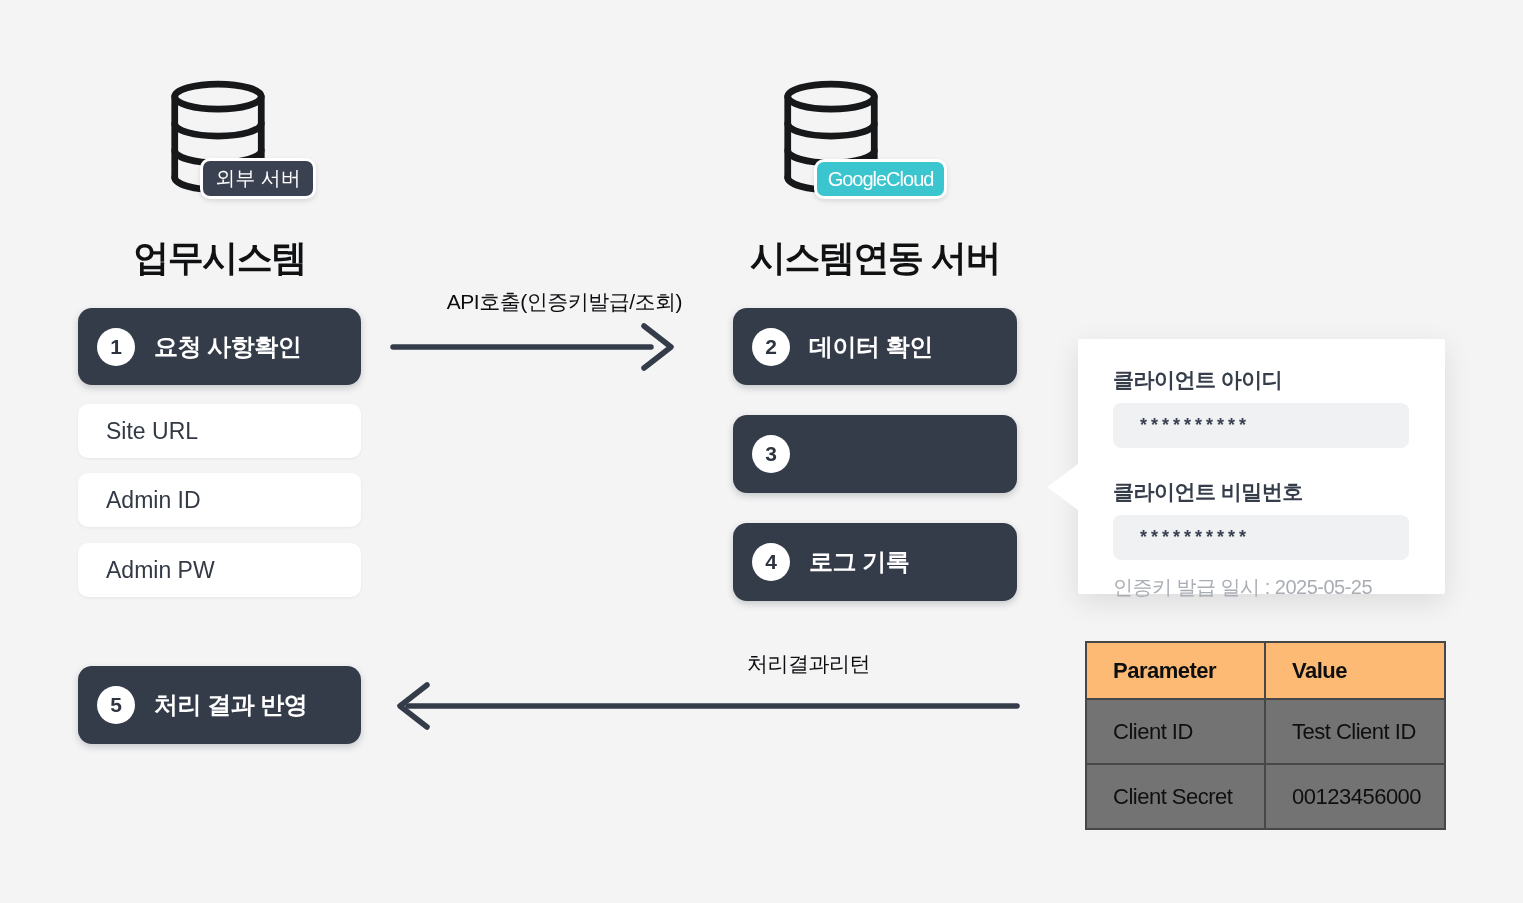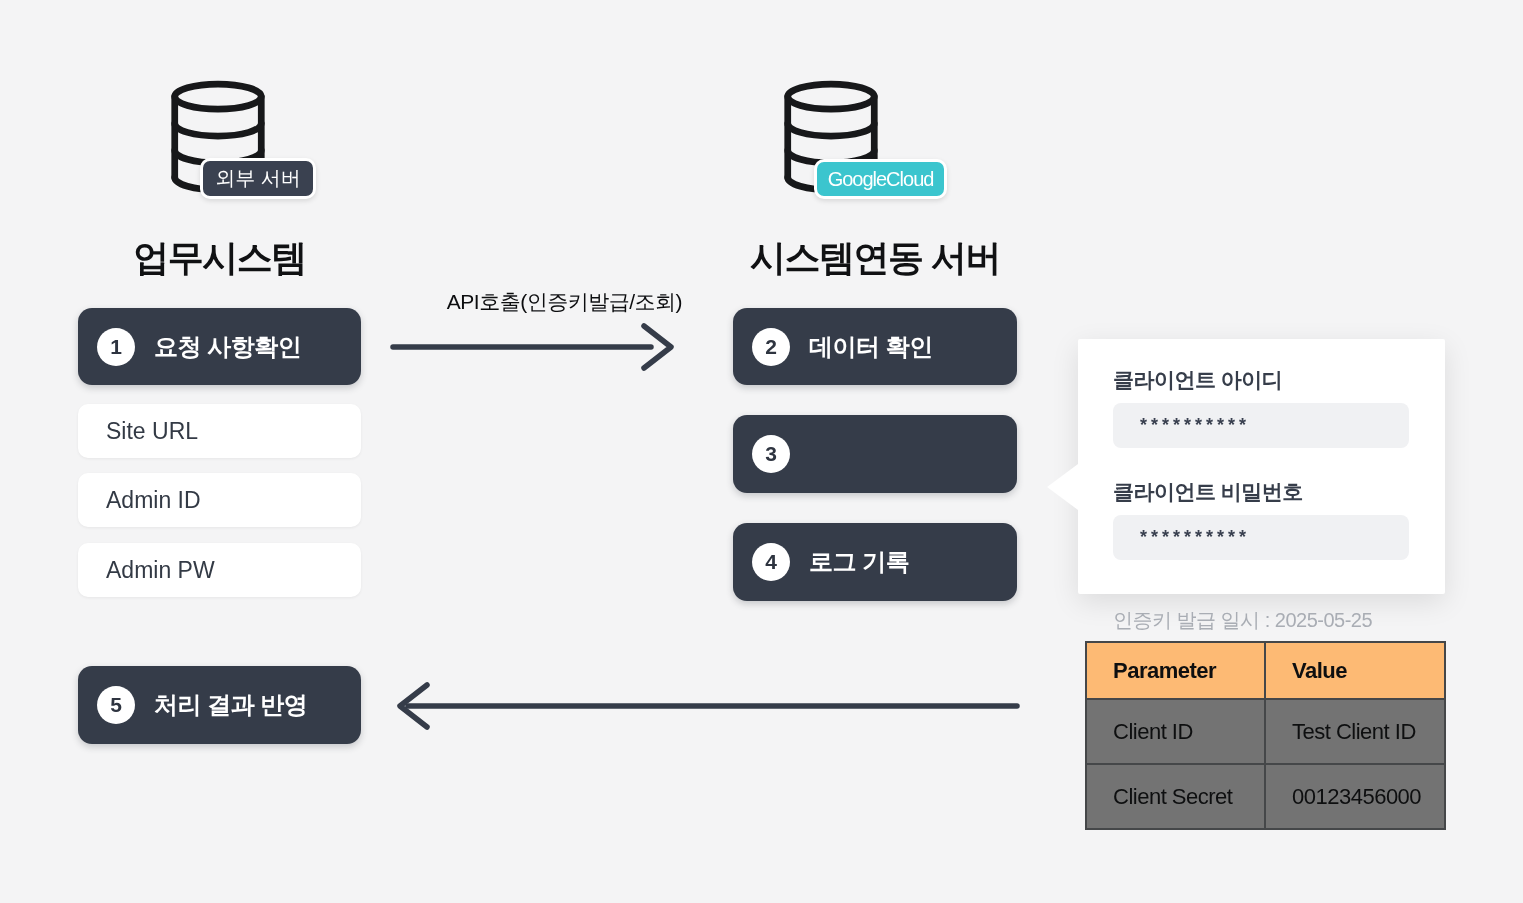--- a/index.html
+++ b/index.html
@@ -87,21 +87,21 @@
   }
   .tt-label.l1 { top:27px; }
   .tt-label.l2 { top:139px; }
   .tt-input {
     position:absolute; left:35px; width:296px; height:45px; background:#f0f1f3;
     border-radius:8px; display:flex; align-items:center; padding-left:27px;
     font-size:18px; font-weight:bold; letter-spacing:4px; color:#3a4150; white-space:nowrap;
   }
   .tt-input.v1 { top:64px; }
   .tt-input.v2 { top:176px; }
-  .tt-date { position:absolute; left:35px; top:268px; font-size:20px; color:#a9adb4; letter-spacing:-0.5px; white-space:nowrap; }
+  .tt-date { position:absolute; left:35px; top:235px; font-size:20px; color:#a9adb4; letter-spacing:-0.5px; white-space:nowrap; }
 
   
   .ptable {
     position:absolute; left:1085px; top:641px; width:359px;
     border-collapse:collapse; table-layout:fixed; font-size:22px; color:#0e0f10;
   }
   .ptable th, .ptable td {
     border:2px solid #454749; text-align:left; padding-left:26px;
     white-space:nowrap; overflow:hidden;
   }
@@ -168,20 +168,21 @@
   </div>
 
   <div class="arrow-label request">API호출(인증키발급/조회)</div>
   <svg class="arrow-svg" style="left:390px; top:319px;" width="290" height="56" viewBox="0 0 290 56">
     <g stroke="#353c49" stroke-width="5.5" fill="none" stroke-linecap="round" stroke-linejoin="round">
       <path d="M3 28 H261"></path>
       <path d="M254 7 L281 28 L254 49"></path>
     </g>
   </svg>
 
+  <div class="arrow-label response">처리결과리턴</div>
   <svg class="arrow-svg" style="left:396px; top:678px;" width="624" height="56" viewBox="0 0 624 56">
     <g stroke="#353c49" stroke-width="5.5" fill="none" stroke-linecap="round" stroke-linejoin="round">
       <path d="M12 28 H621"></path>
       <path d="M31 7 L4 28 L31 49"></path>
     </g>
   </svg>
 
   <div class="tooltip">
     <div class="ptr"></div>
     <div class="tt-label l1">클라이언트 아이디</div>

